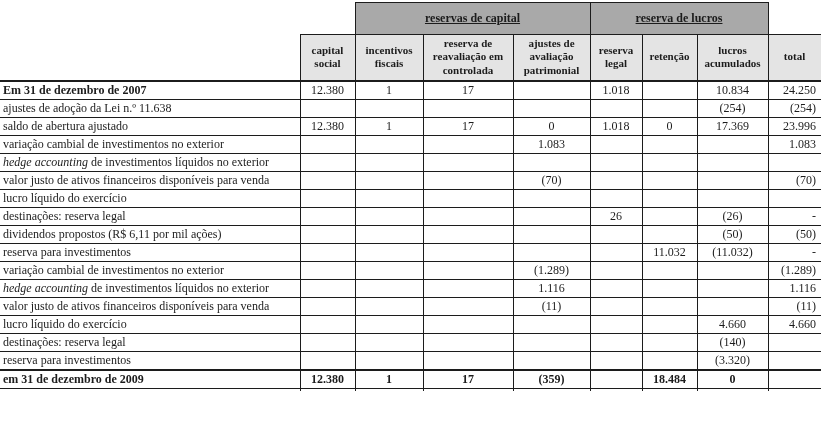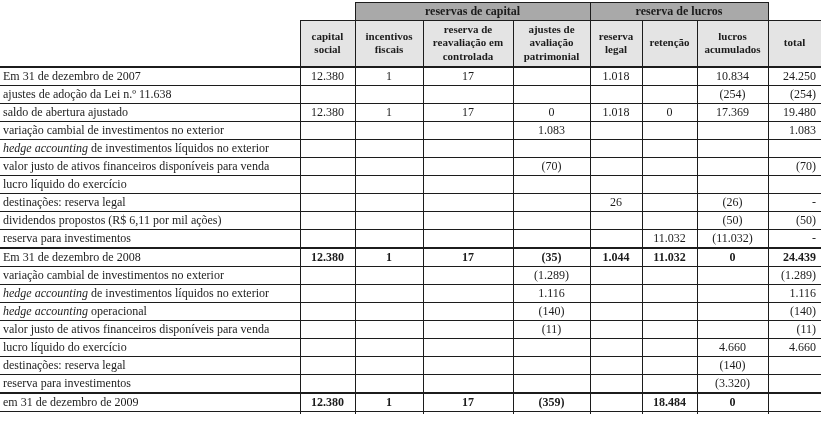--- a/index.html
+++ b/index.html
@@ -27,22 +27,23 @@
     box-sizing: border-box;
     overflow: hidden;
   }
   
   .band {
     background: #a9a9a9;
     border: 1px solid #1c1c1c;
     font-weight: bold;
     font-size: 12px;
     text-align: center;
-    height: 18px;
+    height: 32px;
     padding: 0 2px;
+    text-decoration: underline;
   }
   .no-cell {
     border: none;
     background: #ffffff;
   }
   
   .colhead {
     background: #e4e4e4;
     border: 1px solid #1c1c1c;
     border-bottom: 2px solid #1c1c1c;
@@ -78,21 +79,21 @@
     height: 17px;
     white-space: nowrap;
     vertical-align: middle;
   }
   .value-cell.col-7 {
     border-right: none;
     text-align: right;
     padding-right: 5px;
   }
   tr.thick-top td { border-top: 2px solid #1c1c1c; }
-  tr.bold-label .label-cell { font-weight: normal; }
+  tr.bold-label .label-cell { font-weight: bold; }
   tr.bold-values .value-cell { font-weight: bold; }
   tr.stub td {
     height: 3px;
     padding: 0;
     border-bottom: none;
   }
   tr.stub td.label-cell { border-top: 1px solid #1c1c1c; }
 </style>
 </head>
 <body>
@@ -154,21 +155,21 @@
         </tr>
         <tr>
           <td class="label-cell">saldo de abertura ajustado</td>
           <td class="value-cell col-0">12.380</td>
           <td class="value-cell col-1">1</td>
           <td class="value-cell col-2">17</td>
           <td class="value-cell col-3">0</td>
           <td class="value-cell col-4">1.018</td>
           <td class="value-cell col-5">0</td>
           <td class="value-cell col-6">17.369</td>
-          <td class="value-cell col-7">19.480</td>
+          <td class="value-cell col-7">23.996</td>
         </tr>
         <tr>
           <td class="label-cell">variação cambial de investimentos no exterior</td>
           <td class="value-cell col-0"></td>
           <td class="value-cell col-1"></td>
           <td class="value-cell col-2"></td>
           <td class="value-cell col-3">1.083</td>
           <td class="value-cell col-4"></td>
           <td class="value-cell col-5"></td>
           <td class="value-cell col-6"></td>
@@ -233,31 +234,20 @@
           <td class="label-cell">reserva para investimentos</td>
           <td class="value-cell col-0"></td>
           <td class="value-cell col-1"></td>
           <td class="value-cell col-2"></td>
           <td class="value-cell col-3"></td>
           <td class="value-cell col-4"></td>
           <td class="value-cell col-5">11.032</td>
           <td class="value-cell col-6">(11.032)</td>
           <td class="value-cell col-7">-</td>
         </tr>
-        <tr class="thick-top bold-label bold-values">
-          <td class="label-cell">Em 31 de dezembro de 2008</td>
-          <td class="value-cell col-0">12.380</td>
-          <td class="value-cell col-1">1</td>
-          <td class="value-cell col-2">17</td>
-          <td class="value-cell col-3">(35)</td>
-          <td class="value-cell col-4">1.044</td>
-          <td class="value-cell col-5">11.032</td>
-          <td class="value-cell col-6">0</td>
-          <td class="value-cell col-7">24.439</td>
-        </tr>
         <tr>
           <td class="label-cell">variação cambial de investimentos no exterior</td>
           <td class="value-cell col-0"></td>
           <td class="value-cell col-1"></td>
           <td class="value-cell col-2"></td>
           <td class="value-cell col-3">(1.289)</td>
           <td class="value-cell col-4"></td>
           <td class="value-cell col-5"></td>
           <td class="value-cell col-6"></td>
           <td class="value-cell col-7">(1.289)</td>
@@ -265,31 +255,20 @@
         <tr>
           <td class="label-cell"><i>hedge accounting</i> de investimentos líquidos no exterior</td>
           <td class="value-cell col-0"></td>
           <td class="value-cell col-1"></td>
           <td class="value-cell col-2"></td>
           <td class="value-cell col-3">1.116</td>
           <td class="value-cell col-4"></td>
           <td class="value-cell col-5"></td>
           <td class="value-cell col-6"></td>
           <td class="value-cell col-7">1.116</td>
-        </tr>
-        <tr>
-          <td class="label-cell"><i>hedge accounting</i> operacional</td>
-          <td class="value-cell col-0"></td>
-          <td class="value-cell col-1"></td>
-          <td class="value-cell col-2"></td>
-          <td class="value-cell col-3">(140)</td>
-          <td class="value-cell col-4"></td>
-          <td class="value-cell col-5"></td>
-          <td class="value-cell col-6"></td>
-          <td class="value-cell col-7">(140)</td>
         </tr>
         <tr>
           <td class="label-cell">valor justo de ativos financeiros disponíveis para venda</td>
           <td class="value-cell col-0"></td>
           <td class="value-cell col-1"></td>
           <td class="value-cell col-2"></td>
           <td class="value-cell col-3">(11)</td>
           <td class="value-cell col-4"></td>
           <td class="value-cell col-5"></td>
           <td class="value-cell col-6"></td>

